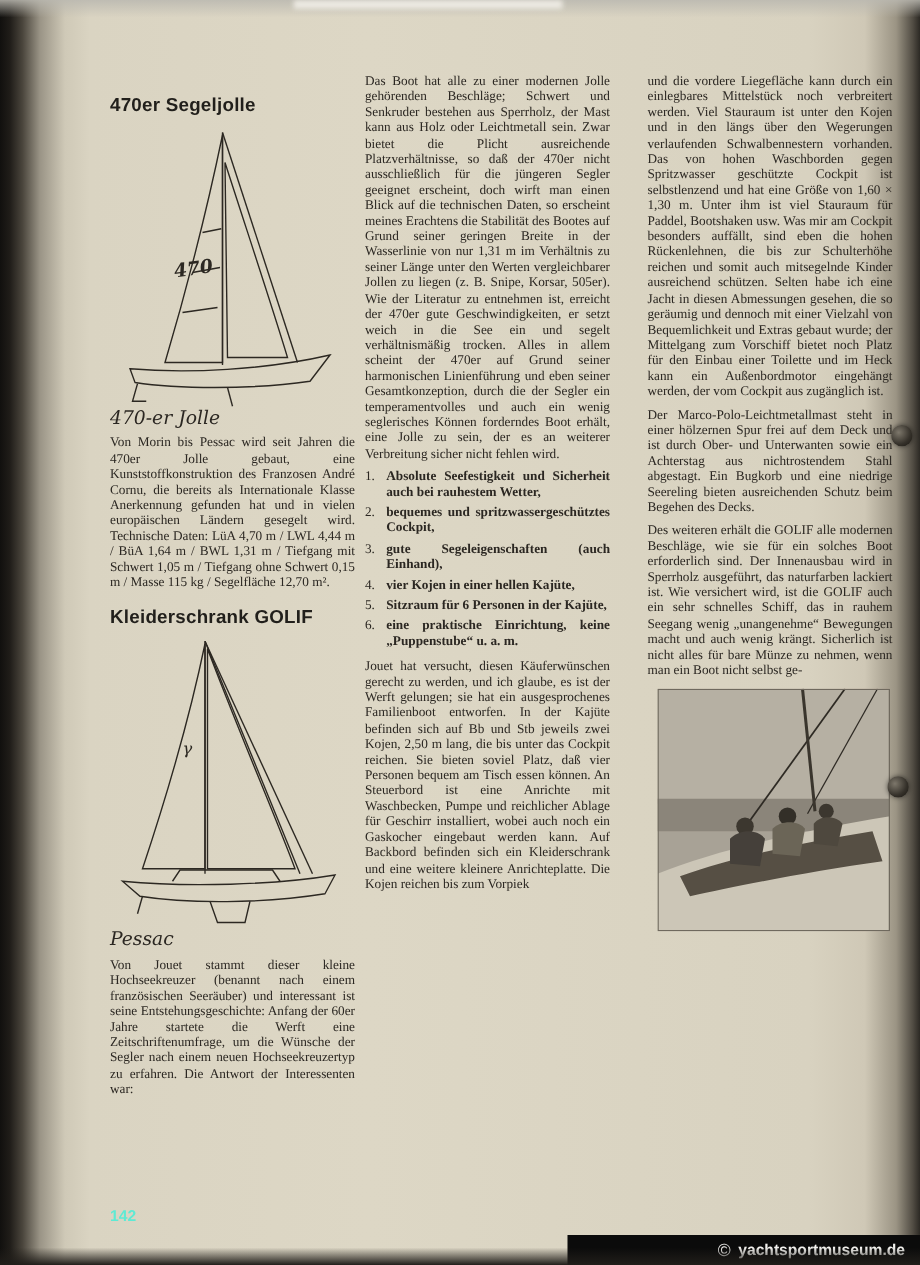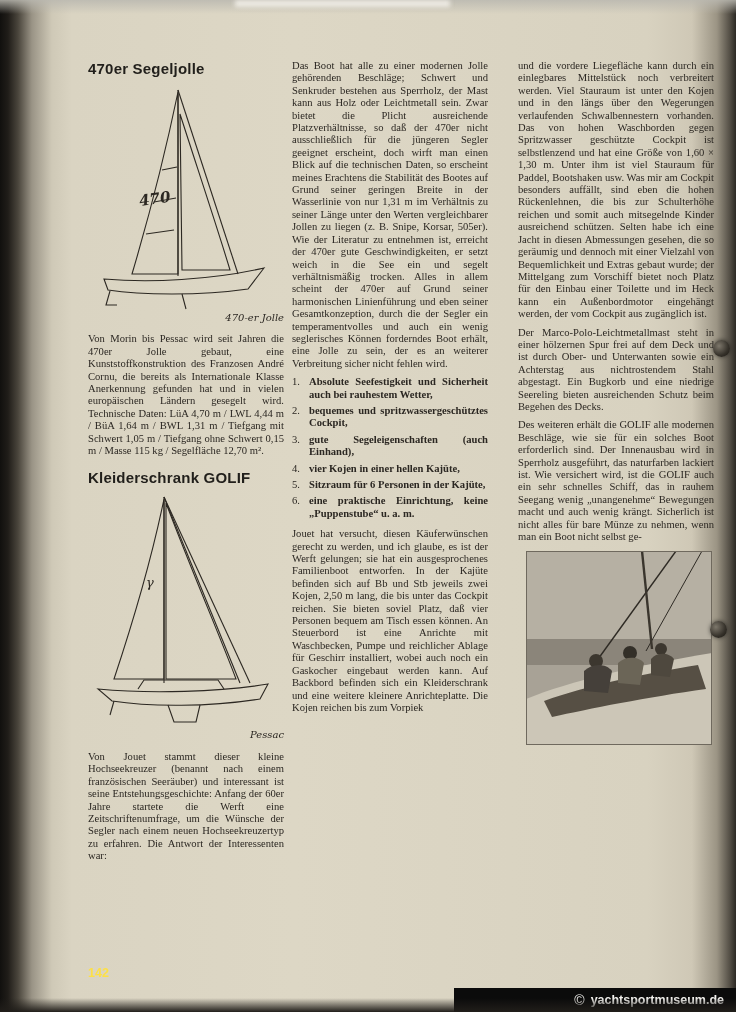--- a/index.html
+++ b/index.html
@@ -25,38 +25,38 @@
     background: linear-gradient(0deg, #211e1a, rgba(33,30,26,0)); }
 
   .col { position: absolute; top: 60px; color: #2b2722;
     font-size: 10.6px; line-height: 12.4px; text-align: justify; }
   #col1 { left: 88px;  width: 196px; }
   #col2 { left: 292px; width: 196px; }
   #col3 { left: 518px; width: 196px; }
 
   .p { margin: 0 0 6px; }
   h1.head { font: bold 15px/18px "Liberation Sans", sans-serif; color: #211f1b;
-    margin: 0 0 6px; letter-spacing: .2px; text-align: left; }
+    margin: 16px 0 6px; letter-spacing: .2px; text-align: left; }
   #head-golif { margin-top: 12px; }
 
   figure { margin: 0; }
   figure svg { display: block; margin: 2px auto 0; }
-  .caption { font-style: italic; text-align: right; font-size: 10px;
+  .caption { font-style: italic; text-align: left; font-size: 15px;
     font-family: "DejaVu Serif", serif; margin: 0 0 9px; color: #2b2722; }
 
   .li { display: flex; margin: 0 0 4px; }
   .num { width: 17px; flex: none; }
   .litxt { flex: 1; text-align: justify; font-weight: bold; }
   .list { margin: 4px 0 8px; }
 
   .photo { width: 186px; margin: 8px 2px 0 8px; }
   .photo svg { display:block; }
 
   .pagenum { position: absolute; left: 88px; top: 966px;
-    font: bold 12.5px "Liberation Sans", sans-serif; color: #fde047; text-align: center; }
+    font: bold 12.5px "Liberation Sans", sans-serif; color: #5eead4; text-align: center; }
 
   .wm { position: absolute; right: 0; bottom: 0; height: 24px; width: 282px;
     background: #0b0b0b; color: #f3f2ef; display: flex; align-items: center;
     justify-content: flex-end; gap: 6px; padding-right: 12px;
     font: bold 12.5px "Liberation Sans", sans-serif; }
   .wm .c { font-size: 14px; line-height: 14px; font-weight: normal; }
 
   .hole { position: absolute; width: 17px; height: 17px; border-radius: 50%;
     background: radial-gradient(circle at 35% 35%, #7d776b, #35312a 60%, #17140f);
     box-shadow: 0 0 4px rgba(0,0,0,.55); }

